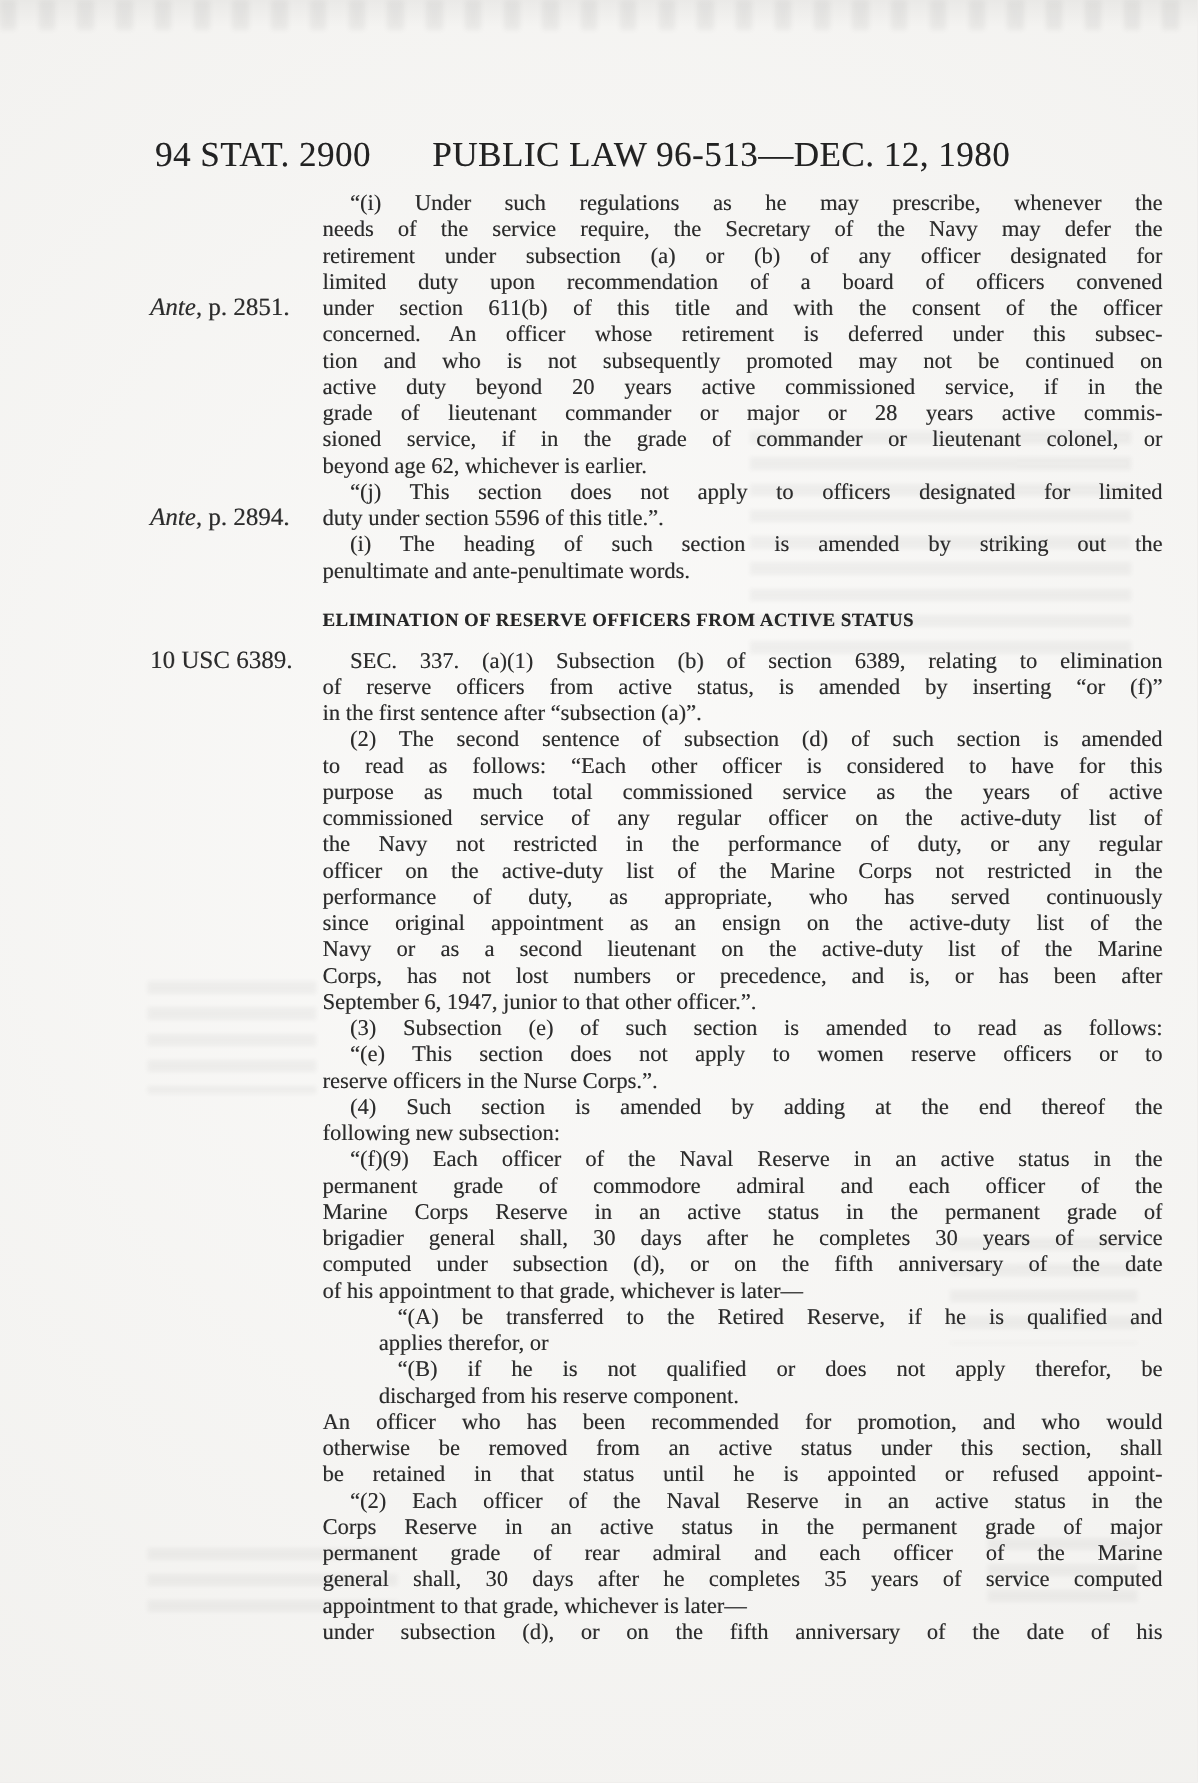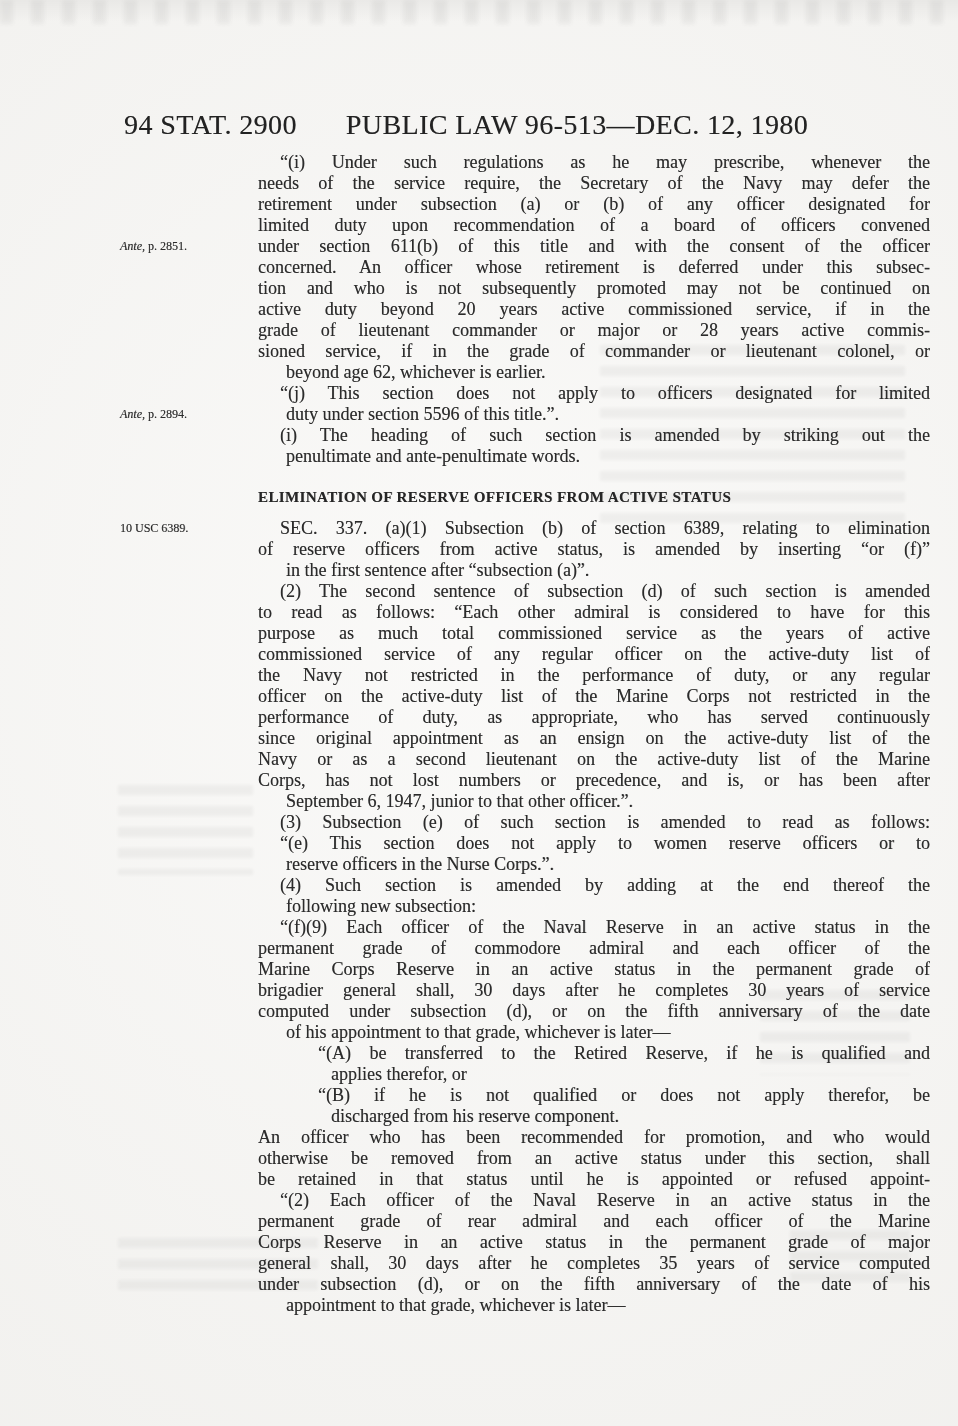--- a/index.html
+++ b/index.html
@@ -33,36 +33,36 @@
   .body-column {
     position: absolute; left: 258px; top: 152px; width: 672px;
     font-size: 18px; color: #2b2b2b;
   }
   .para { position: relative; }
   .line {
     height: 21px; line-height: 21px;
     text-align: justify; text-align-last: justify;
     overflow: hidden; white-space: normal;
   }
-  .line.last { text-align-last: left; margin-left: 28px; }
+  .line.last { text-align-last: left; }
   .p-normal .line.first { text-indent: 22px; }
   .p-sub .line.first { padding-left: 60px; }
   .p-sub .line.cont  { padding-left: 45px; }
   .p-flush .line.first { text-indent: 0; }
 
   .section-heading {
     height: 21px; line-height: 21px;
     margin: 20px 0 10px 0;
     text-align: left; font-weight: 700;
     font-size: 15px; letter-spacing: 0.4px; color: #262626;
   }
 
   .margin-note {
     position: absolute; left: -138px; width: 132px;
-    font-size: 12px; line-height: 18px; text-align: left;
+    font-size: 20px; line-height: 18px; text-align: left;
     color: #2c2c2c; white-space: nowrap;
   }
 
   
   .ghost {
     position: absolute; opacity: 0.05; filter: blur(1.6px);
     background: repeating-linear-gradient(180deg, #4a4a4a 0 10px, transparent 10px 21px);
     pointer-events: none;
   }
   .ghost-top {
@@ -115,21 +115,21 @@
       </div>
       <div class="section-heading">ELIMINATION OF RESERVE OFFICERS FROM ACTIVE STATUS</div>
       <div class="para p-normal">
         <div class="line first">SEC. 337. (a)(1) Subsection (b) of section 6389, relating to elimination</div>
         <div class="line cont">of reserve officers from active status, is amended by inserting “or (f)”</div>
         <div class="line cont last">in the first sentence after “subsection (a)”.</div>
         <div class="margin-note" style="top: 1px;">10 USC 6389.</div>
       </div>
       <div class="para p-normal">
         <div class="line first">(2) The second sentence of subsection (d) of such section is amended</div>
-        <div class="line cont">to read as follows: “Each other admiral is considered to have for this</div>
+        <div class="line cont">to read as follows: “Each other officer is considered to have for this</div>
         <div class="line cont">purpose as much total commissioned service as the years of active</div>
         <div class="line cont">commissioned service of any regular officer on the active-duty list of</div>
         <div class="line cont">the Navy not restricted in the performance of duty, or any regular</div>
         <div class="line cont">officer on the active-duty list of the Marine Corps not restricted in the</div>
         <div class="line cont">performance of duty, as appropriate, who has served continuously</div>
         <div class="line cont">since original appointment as an ensign on the active-duty list of the</div>
         <div class="line cont">Navy or as a second lieutenant on the active-duty list of the Marine</div>
         <div class="line cont">Corps, has not lost numbers or precedence, and is, or has been after</div>
         <div class="line cont last">September 6, 1947, junior to that other officer.”.</div>
       </div>
@@ -160,21 +160,21 @@
         <div class="line first">“(B) if he is not qualified or does not apply therefor, be</div>
         <div class="line cont last">discharged from his reserve component.</div>
       </div>
       <div class="para p-flush">
         <div class="line first">An officer who has been recommended for promotion, and who would</div>
         <div class="line cont">otherwise be removed from an active status under this section, shall</div>
         <div class="line cont">be retained in that status until he is appointed or refused appoint-</div>
       </div>
       <div class="para p-normal">
         <div class="line first">“(2) Each officer of the Naval Reserve in an active status in the</div>
+        <div class="line cont">Corps Reserve in an active status in the permanent grade of major</div>
         <div class="line cont">permanent grade of rear admiral and each officer of the Marine</div>
-        <div class="line cont">Corps Reserve in an active status in the permanent grade of major</div>
         <div class="line cont">general shall, 30 days after he completes 35 years of service computed</div>
+        <div class="line cont last">appointment to that grade, whichever is later—</div>
         <div class="line cont">under subsection (d), or on the fifth anniversary of the date of his</div>
-        <div class="line cont last">appointment to that grade, whichever is later—</div>
       </div>
     </div>
 
 </div>
 
 </body></html>

